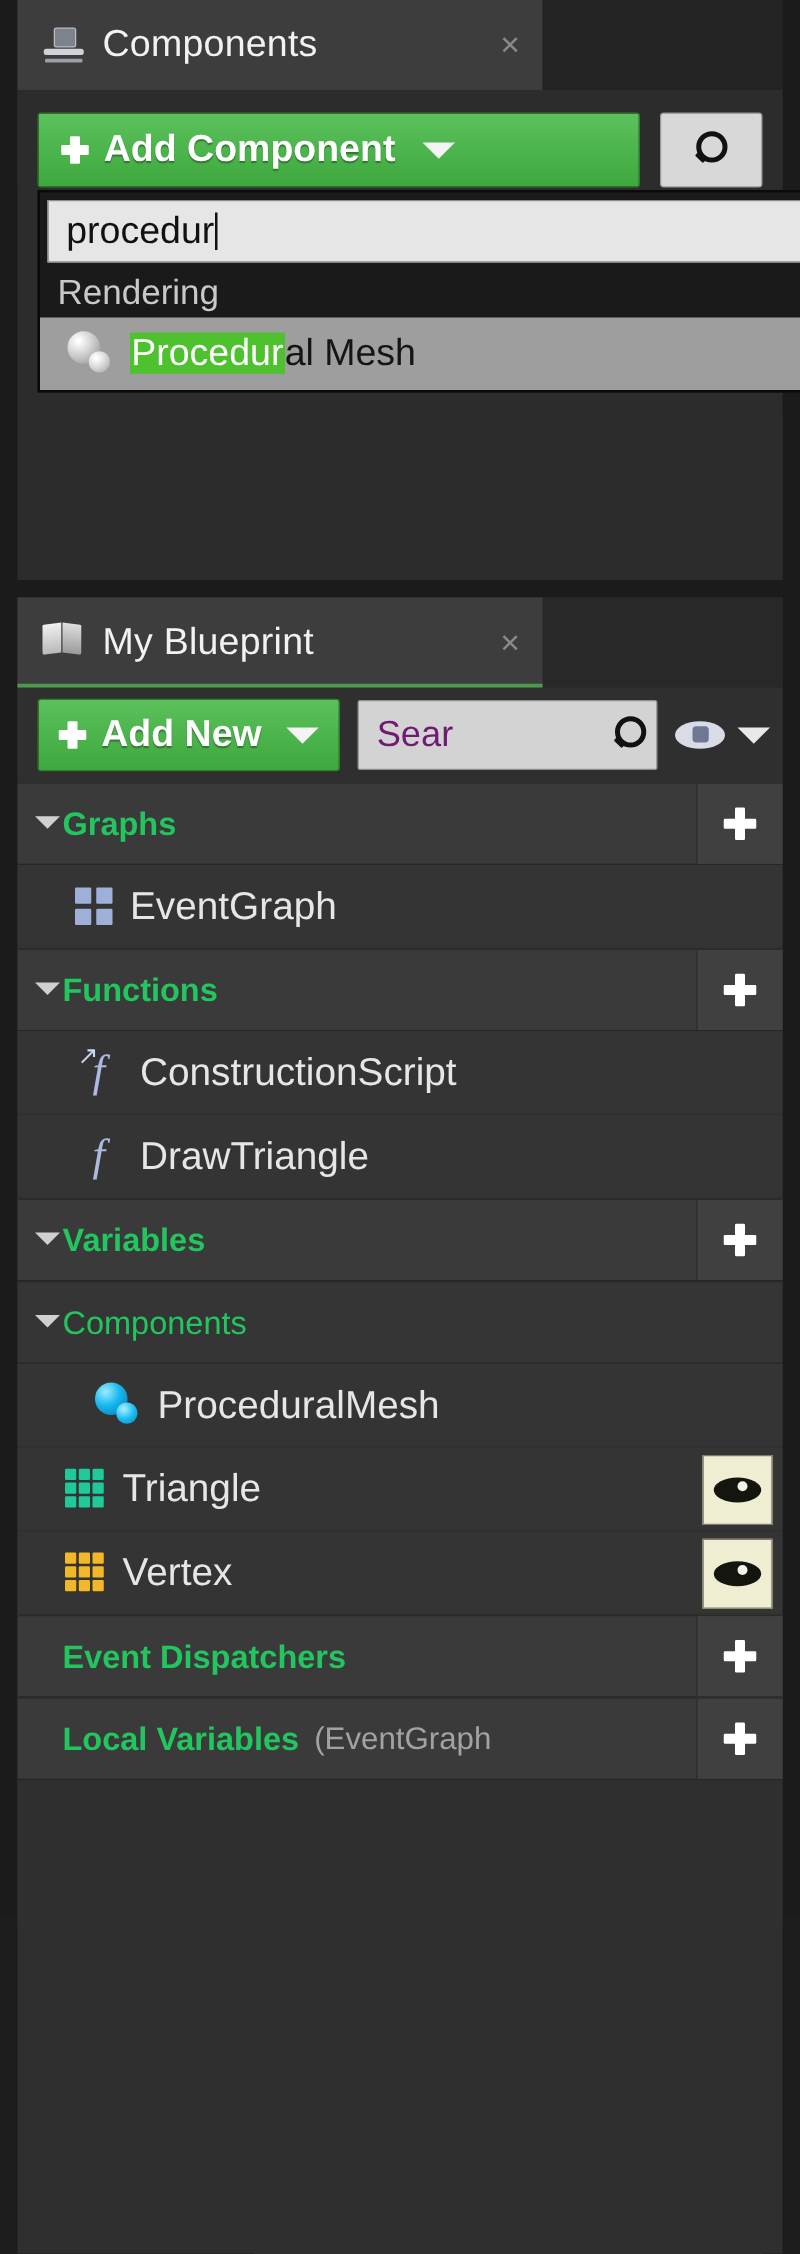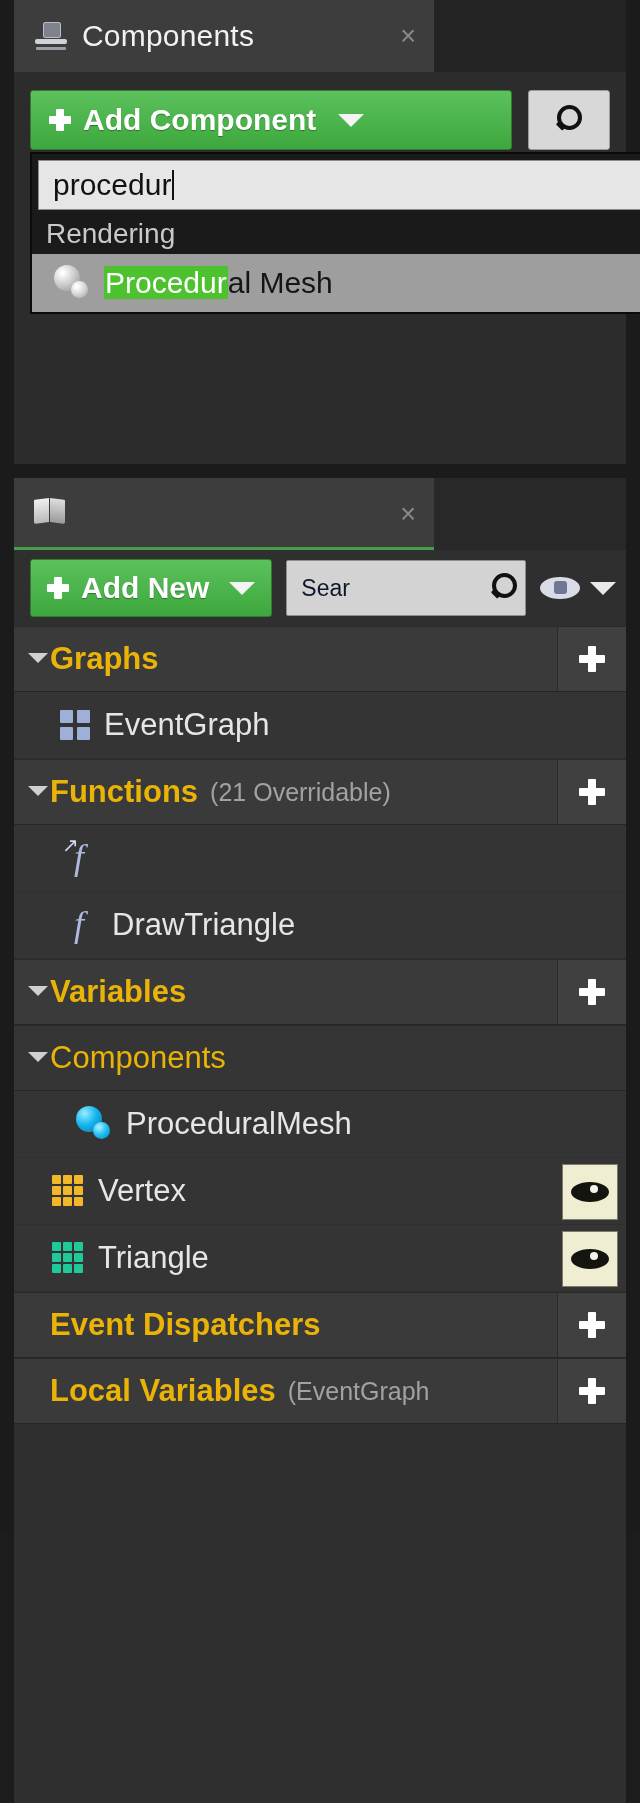--- a/index.html
+++ b/index.html
@@ -406,22 +406,22 @@
     border: 1px solid #8f8f8f;
     border-radius: 2px;
     display: flex;
     align-items: center;
     padding: 0 6px 0 14px;
     gap: 4px;
     max-width: 218px;
     overflow: hidden;
   }
   .mb-search .ph {
-    color: #0f172a;
-    font-size: 23px;
+    color: #701a75;
+    font-size: 29px;
     white-space: nowrap;
     flex: 1 1 auto;
     overflow: hidden;
   }
   .eye-btn {
     display: flex;
     align-items: center;
     gap: 10px;
     flex: 0 0 auto;
     padding-right: 4px;
@@ -436,23 +436,23 @@
     align-items: center;
     height: 66px;
     background: #3a3a3a;
     border-top: 1px solid #2a2a2a;
     border-bottom: 1px solid #262626;
     padding-left: 14px;
     box-sizing: border-box;
   }
   .section-row.nested { padding-left: 24px; background: #333333; }
   .section-label {
-    font-size: 31px;
+    font-size: 26px;
     font-weight: bold;
-    color: #eab308;
+    color: #22c55e;
     white-space: nowrap;
     text-align: right;
   }
   .section-label.plain { font-weight: bold; }
   .section-sub {
     font-size: 25px;
     color: #a2a2a2;
     margin-left: 12px;
     white-space: nowrap;
     overflow: hidden;
@@ -562,20 +562,21 @@
     </div>
 
     <div class="comp-body"></div>
   </div>
 
   <div class="panel" id="myblueprint-panel">
 
     <div class="tabstrip">
       <div class="tab">
         <span class="icon icn-book"></span>
+        <span class="tab-title">My Blueprint</span>
         <span class="tab-close">×</span>
         <span class="tab-underline"></span>
       </div>
     </div>
 
     <div class="mb-toolbar">
       <div class="btn-green" id="add-new-btn">
         <span class="plus-small"></span>
         <span>Add New</span>
         <span class="caret" style="margin-left:8px;"></span>
@@ -605,27 +606,27 @@
             <i></i>
             <i></i>
             <i></i>
           </span>
         <span class="item-label">EventGraph</span>
       </div>
 
       <div class="section-row">
         <span class="tri-expand"></span>
         <span class="section-label">Functions</span>
-        <span class="section-sub">(21 Overridable)</span>
         <span class="section-add">
             <span class="plus-glyph"></span>
           </span>
       </div>
       <div class="item-row">
         <span class="icn-func"><span class="arrow">↗</span>f</span>
+        <span class="item-label">ConstructionScript</span>
       </div>
       <div class="item-row">
         <span class="icn-func">f</span>
         <span class="item-label">DrawTriangle</span>
       </div>
 
 
       <div class="section-row">
         <span class="tri-expand"></span>
         <span class="section-label">Variables</span>
@@ -638,58 +639,58 @@
         <span class="tri-expand" style="margin-left:-10px;"></span>
         <span class="section-label" style="font-weight:normal;">Components</span>
       </div>
 
       <div class="item-row indent2">
         <span class="icon icn-sphere blue">
           <span class="big"></span>
             <span class="small"></span>
         </span>
         <span class="item-label">ProceduralMesh</span>
+      </div>
+
+      <div class="item-row" style="padding-left:38px;">
+        <span class="icn-grid9">
+          <i style="background:#1fc99a"></i>
+            <i style="background:#1fc99a"></i>
+            <i style="background:#1fc99a"></i>
+          <i style="background:#1fc99a"></i>
+            <i style="background:#1fc99a"></i>
+            <i style="background:#1fc99a"></i>
+          <i style="background:#1fc99a"></i>
+            <i style="background:#1fc99a"></i>
+            <i style="background:#1fc99a"></i>
+        </span>
+        <span class="item-label">Triangle</span>
+        <span class="item-eye">
+            <span class="eye-dark"></span>
+          </span>
       </div>
 
       <div class="item-row" style="padding-left:38px;">
         <span class="icn-grid9">
           <i style="background:#f2b829"></i>
             <i style="background:#f2b829"></i>
             <i style="background:#f2b829"></i>
           <i style="background:#f2b829"></i>
             <i style="background:#f2b829"></i>
             <i style="background:#f2b829"></i>
           <i style="background:#f2b829"></i>
             <i style="background:#f2b829"></i>
             <i style="background:#f2b829"></i>
         </span>
         <span class="item-label">Vertex</span>
         <span class="item-eye">
             <span class="eye-dark"></span>
           </span>
       </div>
 
-      <div class="item-row" style="padding-left:38px;">
-        <span class="icn-grid9">
-          <i style="background:#1fc99a"></i>
-            <i style="background:#1fc99a"></i>
-            <i style="background:#1fc99a"></i>
-          <i style="background:#1fc99a"></i>
-            <i style="background:#1fc99a"></i>
-            <i style="background:#1fc99a"></i>
-          <i style="background:#1fc99a"></i>
-            <i style="background:#1fc99a"></i>
-            <i style="background:#1fc99a"></i>
-        </span>
-        <span class="item-label">Triangle</span>
-        <span class="item-eye">
-            <span class="eye-dark"></span>
-          </span>
-      </div>
-
       <div class="section-row">
         <span class="section-label plain" style="padding-left:22px;">Event Dispatchers</span>
         <span class="section-add">
             <span class="plus-glyph"></span>
           </span>
       </div>
 
       <div class="section-row">
         <span class="section-label plain" style="padding-left:22px;">Local Variables</span>
         <span class="section-sub">(EventGraph</span>

